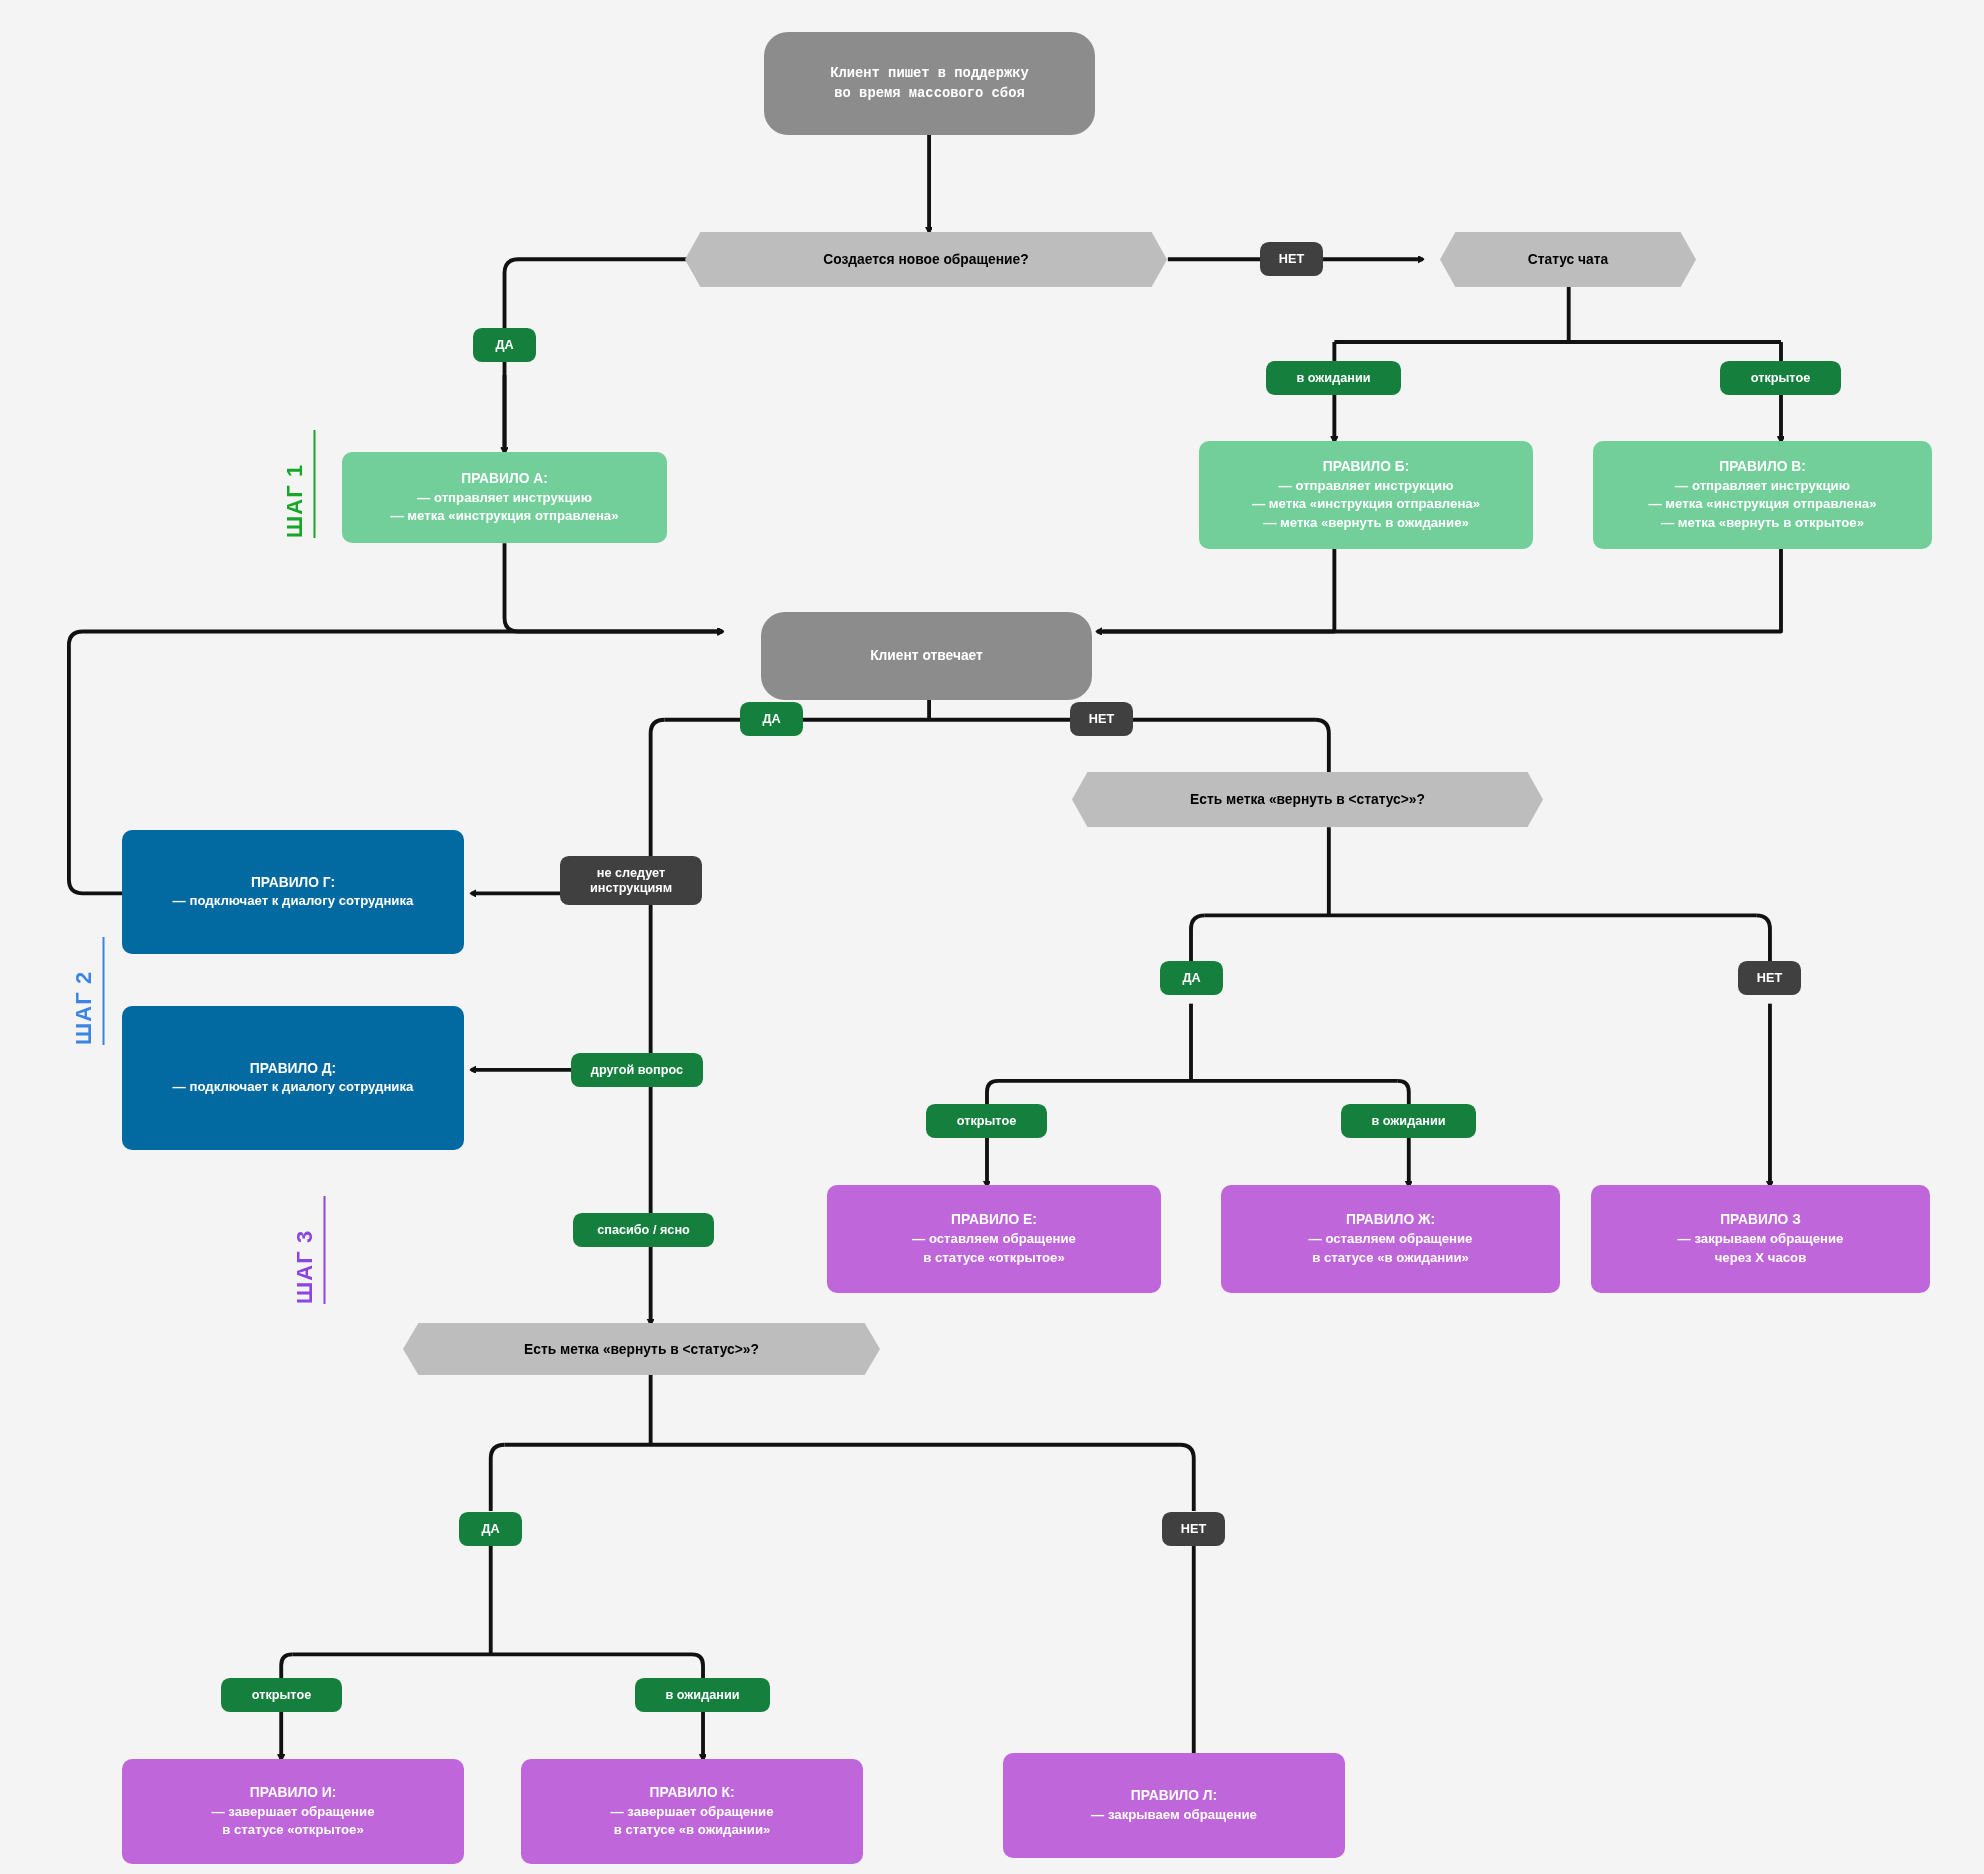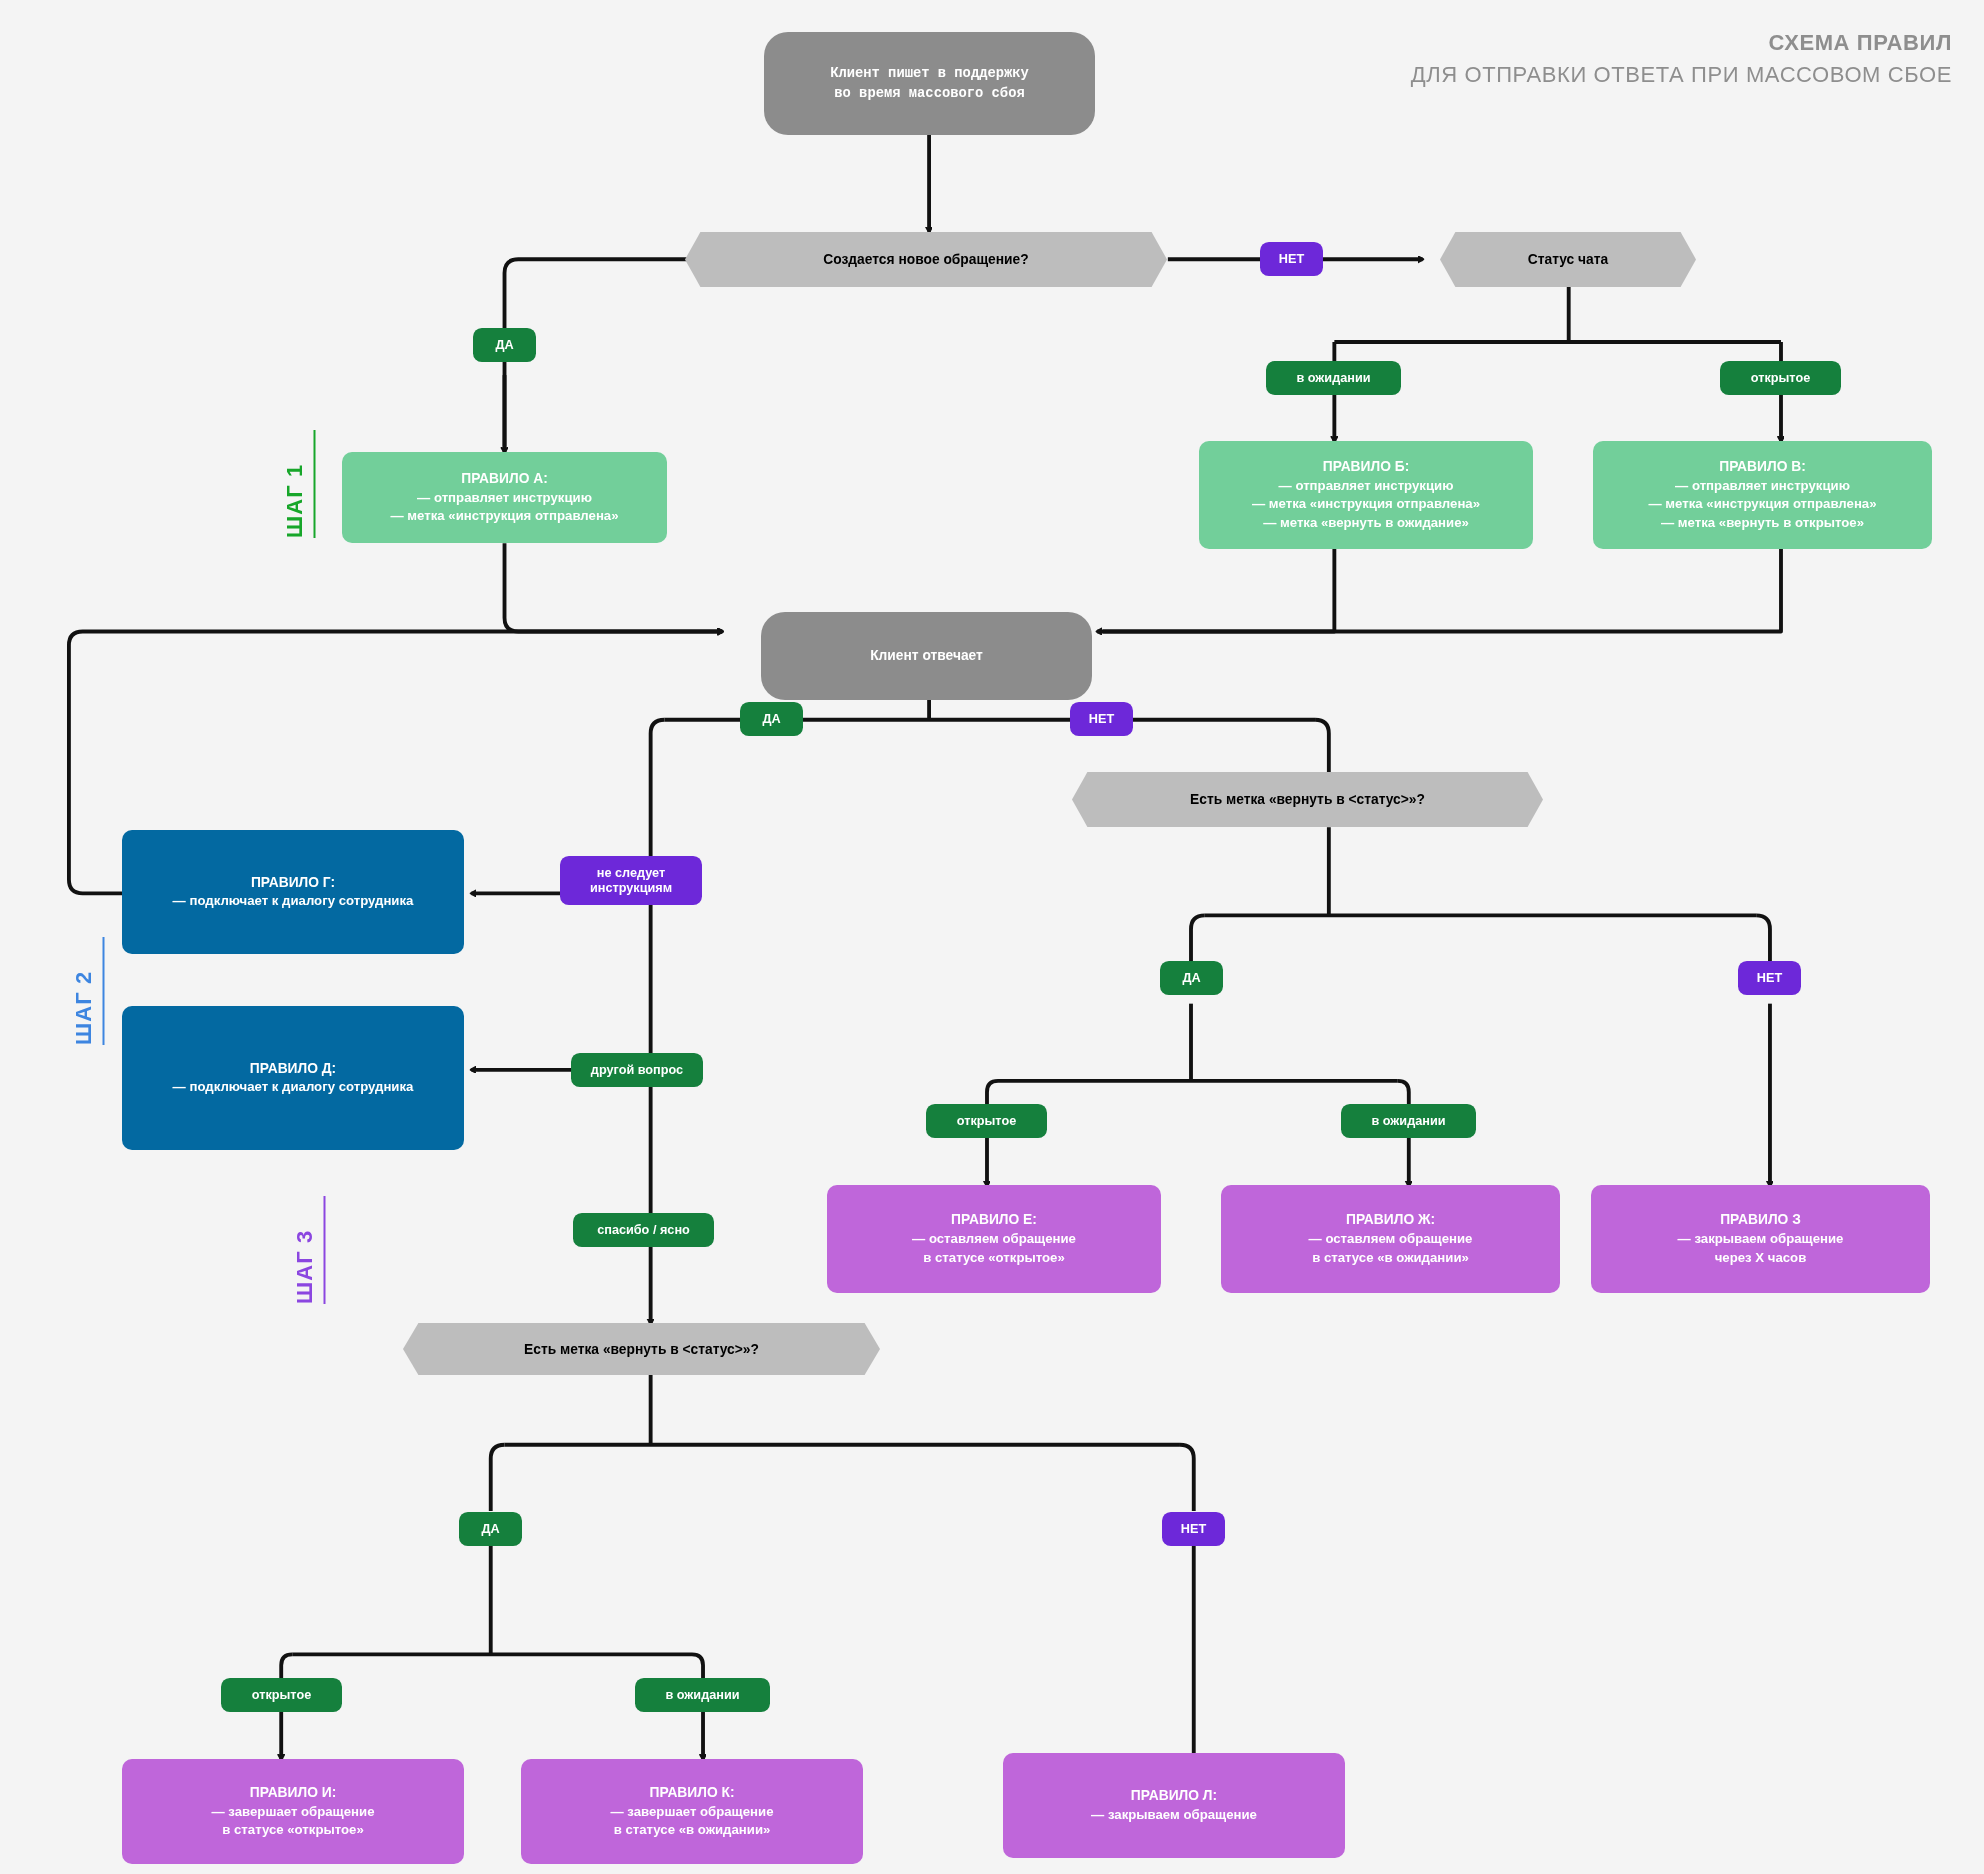--- a/index.html
+++ b/index.html
@@ -29,21 +29,21 @@
   .card .hdr{font-size:13.8px;}
   .card-green{background:#72cf9a;}
   .card-blue{background:#0369a1;}
   .card-purple{background:#bf66da;}
 
   
   .badge{position:absolute;box-sizing:border-box;display:flex;align-items:center;
          justify-content:center;text-align:center;color:#ffffff;font-weight:bold;
          font-size:12.7px;border-radius:8.8px;line-height:1.18;padding:0 6.6px;z-index:6;}
   .b-green{background:#15803d;}
-  .b-red{background:#6d28d9;}
+  .b-red{background:#404040;}
   .b-orange{background:#15803d;}
 
   
   .step{position:absolute;font-size:22px;font-weight:bold;letter-spacing:1.1px;
         writing-mode:vertical-rl;transform:rotate(180deg);
         border-left:2.8px solid currentColor;padding-left:5.5px;}
   .step-1{color:#17a62a;}
   .step-2{color:#3d85e0;}
   .step-3{color:#8b46e0;}
 </style>
@@ -120,24 +120,20 @@
       <path d="M530,3000 L1255,3000"></path>
       <path d="M530,3000 Q510,3000 510,3020 L510,3060"></path>
       <path d="M1255,3000 Q1275,3000 1275,3020 L1275,3060"></path>
       <path d="M510,3100 L510,3190" marker-end="url(#ah)"></path>
       <path d="M1275,3100 L1275,3190" marker-end="url(#ah)"></path>
 
       <path d="M2165,2800 L2165,3180"></path>
     </g>
   </svg>
 
-  <div class="title-block">
-    <div class="title-1">СХЕМА ПРАВИЛ</div>
-    <div class="title-2">ДЛЯ ОТПРАВКИ  ОТВЕТА ПРИ МАССОВОМ СБОЕ</div>
-  </div>
 
   <div class="step step-1" style="left:282px;top:430px;height:108px;">ШАГ 1</div>
   <div class="step step-2" style="left:71px;top:937px;height:108px;">ШАГ 2</div>
   <div class="step step-3" style="left:292px;top:1196px;height:108px;">ШАГ 3</div>
 
   <div class="node terminal" style="left:764px;top:32px;width:331px;height:103px;font-family:Liberation Mono, monospace;">
     <span class="ln">Клиент пишет в поддержку</span>
     <span class="ln">во время массового сбоя</span>
   </div>
 

